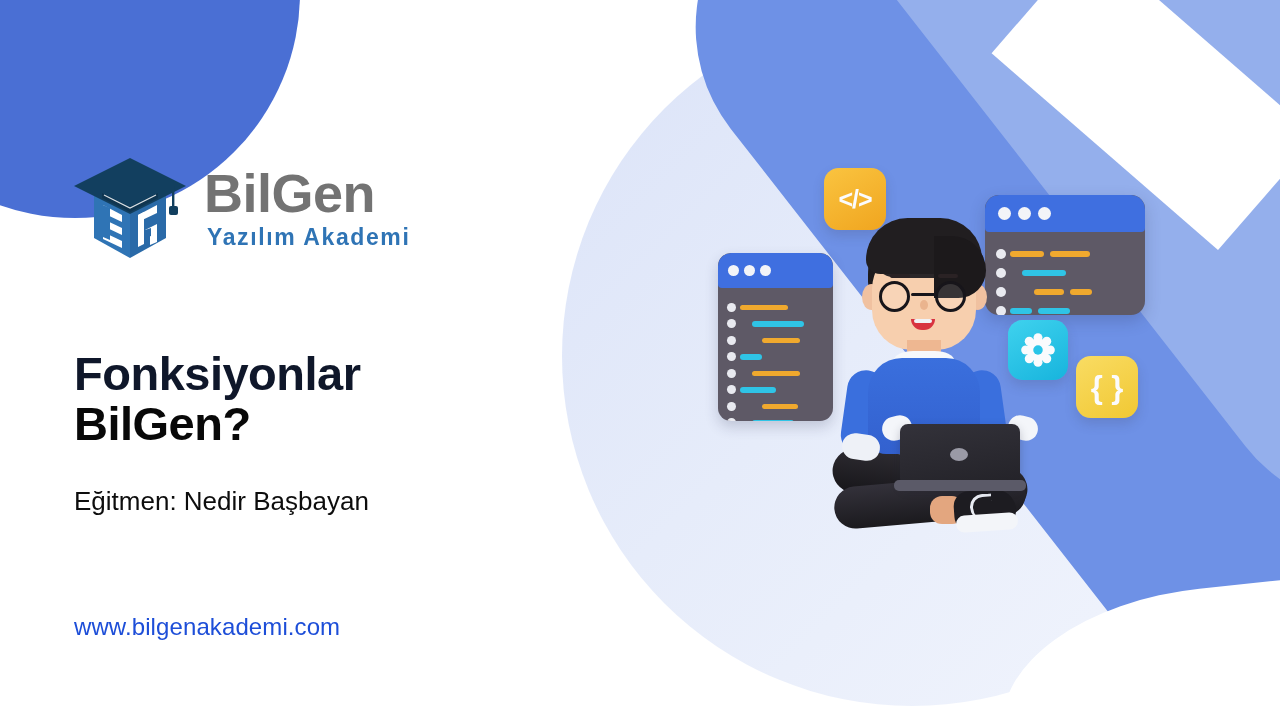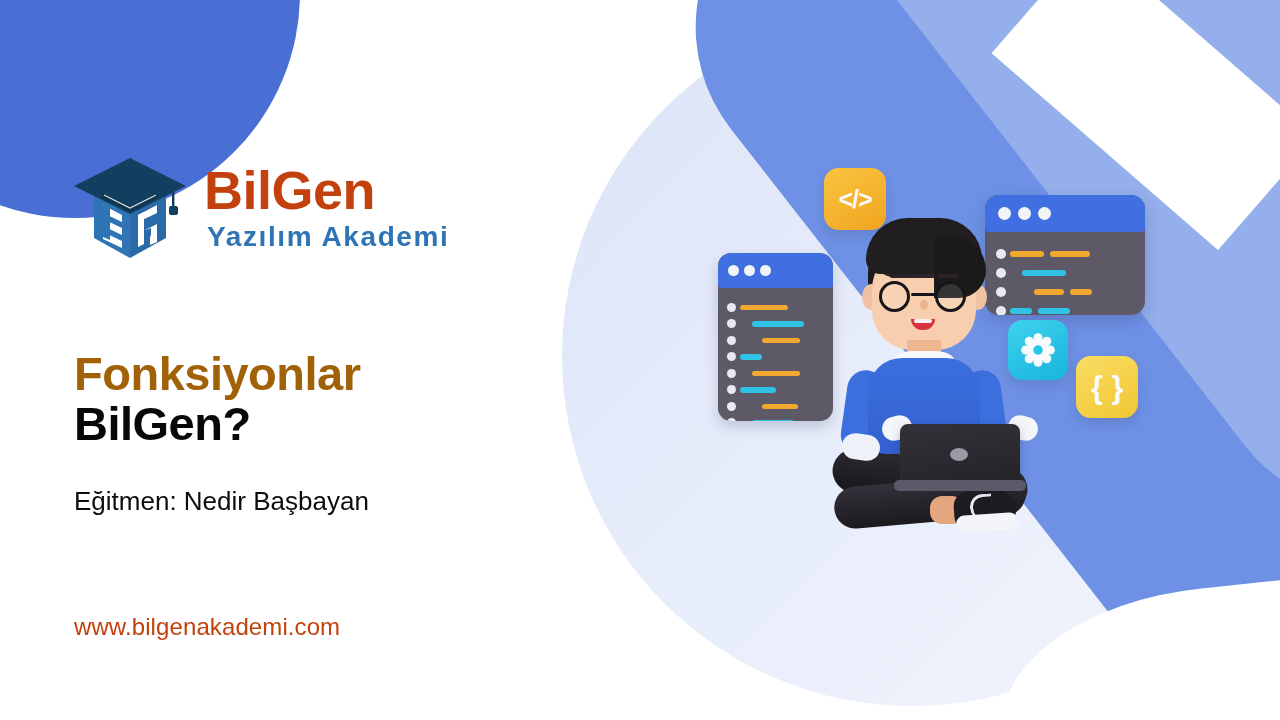--- a/index.html
+++ b/index.html
@@ -84,51 +84,51 @@
     left:72px; top:0;
     width:470px; height:720px;
   }
 
   
   .logo { position:absolute; left:0; top:152px; display:flex; align-items:center; }
   .logo-mark { width:118px; height:110px; flex:0 0 auto; }
   .logo-words { margin-left:14px; }
   .logo-title {
     font-size:54px; font-weight:bold; line-height:1;
-    color:#c2410c; letter-spacing:-0.5px;
+    color:#737373; letter-spacing:-0.5px;
   }
   .logo-sub {
     margin-top:6px; margin-left:3px;
-    font-size:28px; font-weight:bold; line-height:1;
+    font-size:23px; font-weight:bold; line-height:1;
     color:#2f74b5; letter-spacing:1.6px;
   }
 
   
   .headline { position:absolute; left:2px; top:349px; }
   .headline-1 {
     font-size:47px; font-weight:bold; line-height:1.05;
-    color:#a16207; letter-spacing:-0.5px;
+    color:#0f172a; letter-spacing:-0.5px;
   }
   .headline-2 {
     font-size:47px; font-weight:bold; line-height:1.12;
     color:#080808; letter-spacing:-0.5px;
   }
 
   
   .instructor {
     position:absolute; left:2px; top:485px;
     font-size:26px; line-height:1.3; color:#0d0d0d;
   }
   .instructor b { font-weight:normal; }
   .instructor span { font-weight:normal; }
 
   
   .website {
     position:absolute; left:2px; top:613px;
-    font-size:24px; color:#c2410c; letter-spacing:0.1px;
+    font-size:24px; color:#1d4ed8; letter-spacing:0.1px;
   }
 
   
   .illus { position:absolute; left:660px; top:140px; width:520px; height:440px; }
 
   
   .win-left {
     position:absolute; left:58px; top:113px;
     width:115px; height:168px;
     border-radius:13px;

